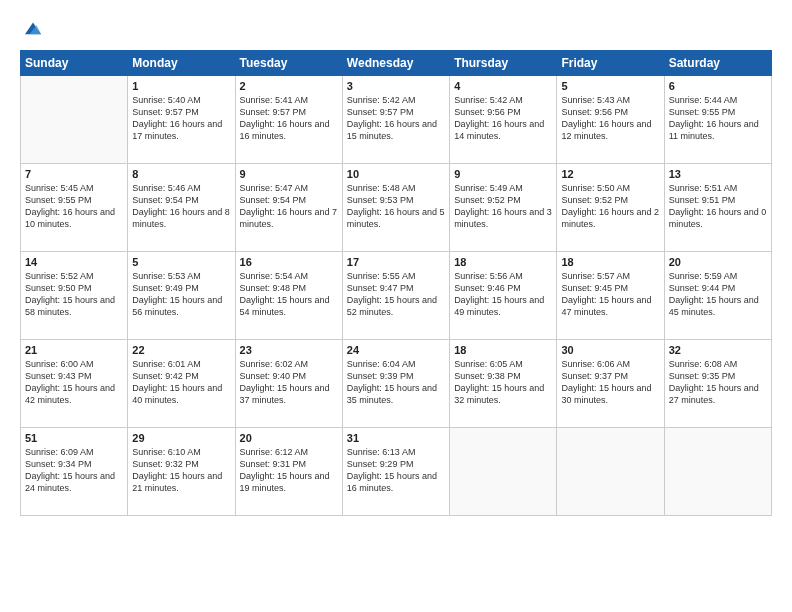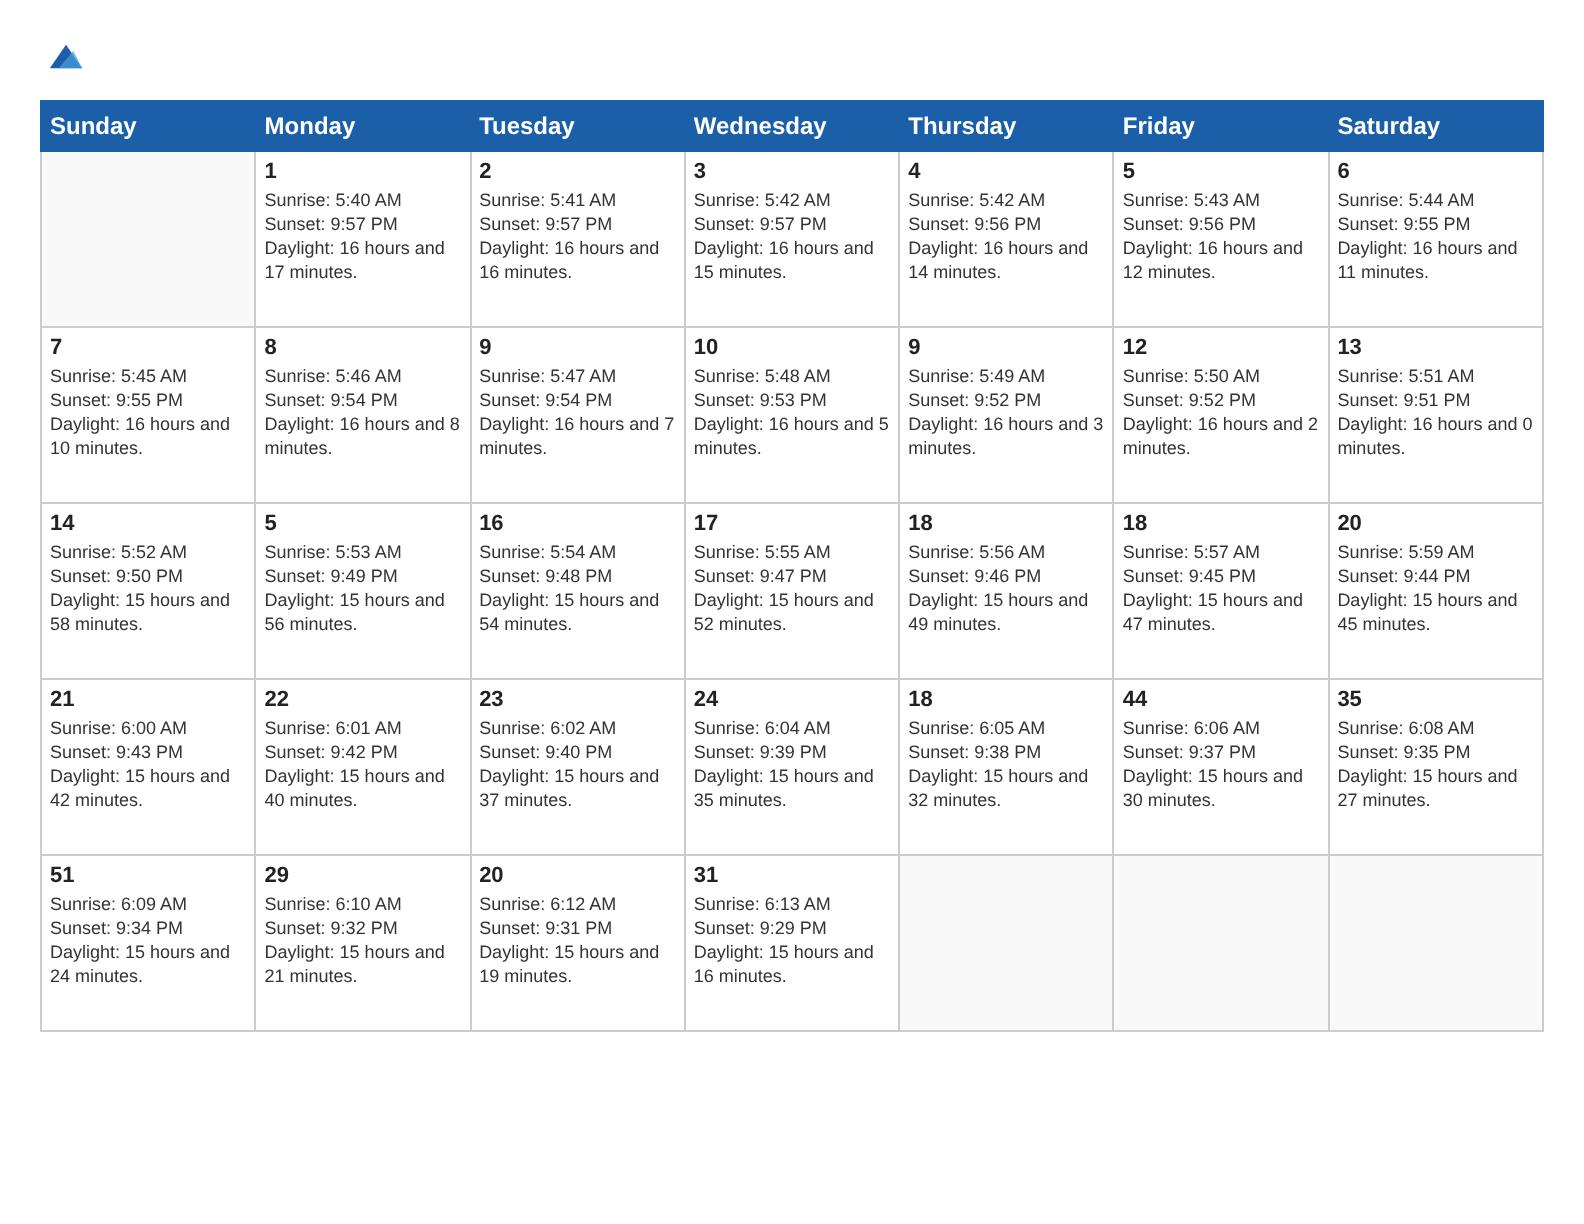--- a/index.html
+++ b/index.html
@@ -219,25 +219,25 @@
           </td>
           <td>
             <span class="day-number">24</span>
             <div class="day-info">Sunrise: 6:04 AM<br>Sunset: 9:39 PM<br>Daylight: 15 hours and 35 minutes.</div>
           </td>
           <td>
             <span class="day-number">18</span>
             <div class="day-info">Sunrise: 6:05 AM<br>Sunset: 9:38 PM<br>Daylight: 15 hours and 32 minutes.</div>
           </td>
           <td>
-            <span class="day-number">44</span>
+            <span class="day-number">30</span>
             <div class="day-info">Sunrise: 6:06 AM<br>Sunset: 9:37 PM<br>Daylight: 15 hours and 30 minutes.</div>
           </td>
           <td>
-            <span class="day-number">35</span>
+            <span class="day-number">32</span>
             <div class="day-info">Sunrise: 6:08 AM<br>Sunset: 9:35 PM<br>Daylight: 15 hours and 27 minutes.</div>
           </td>
         </tr>
         <tr>
           <td>
             <span class="day-number">51</span>
             <div class="day-info">Sunrise: 6:09 AM<br>Sunset: 9:34 PM<br>Daylight: 15 hours and 24 minutes.</div>
           </td>
           <td>
             <span class="day-number">29</span>

